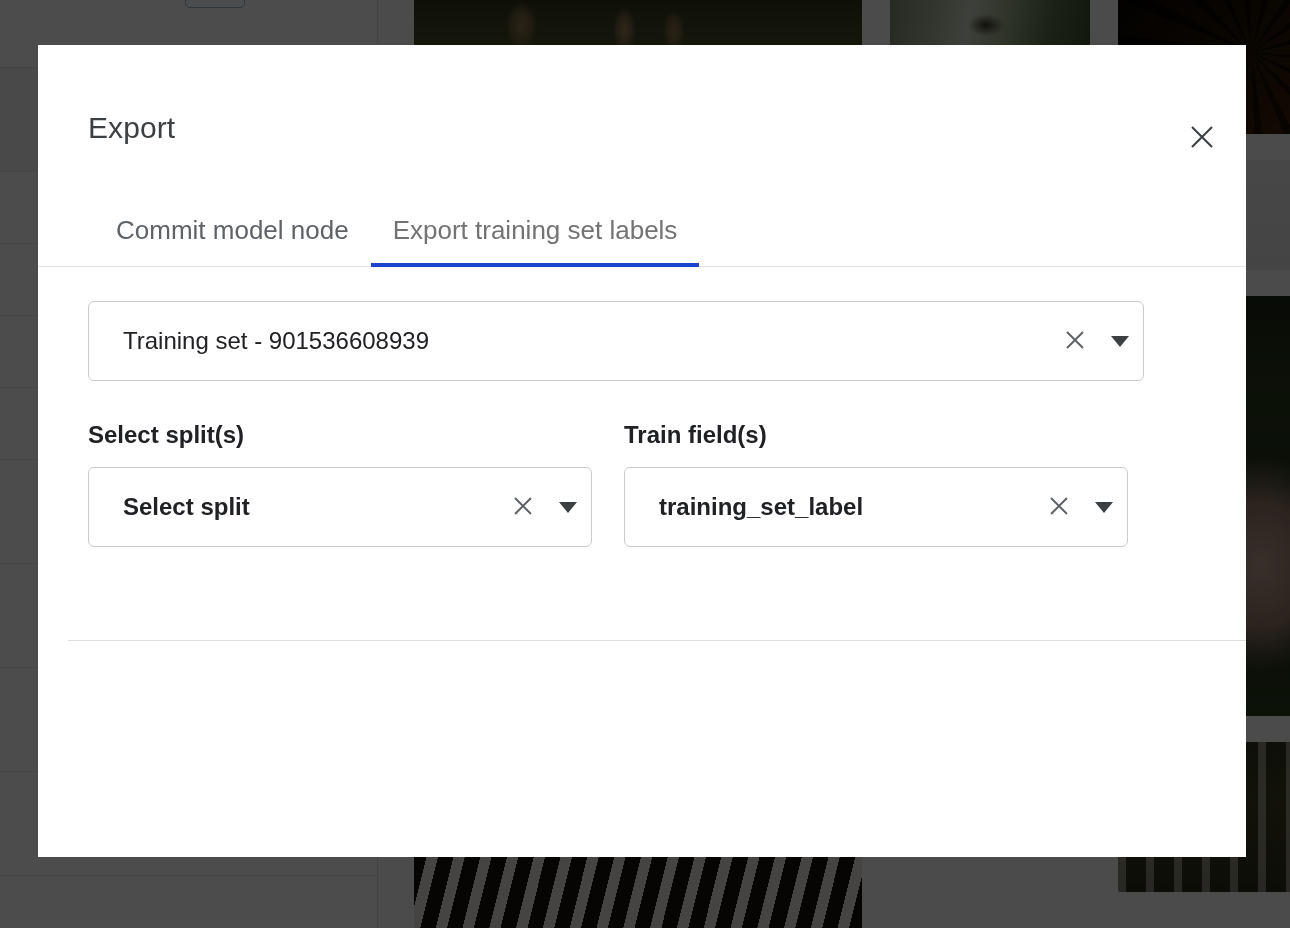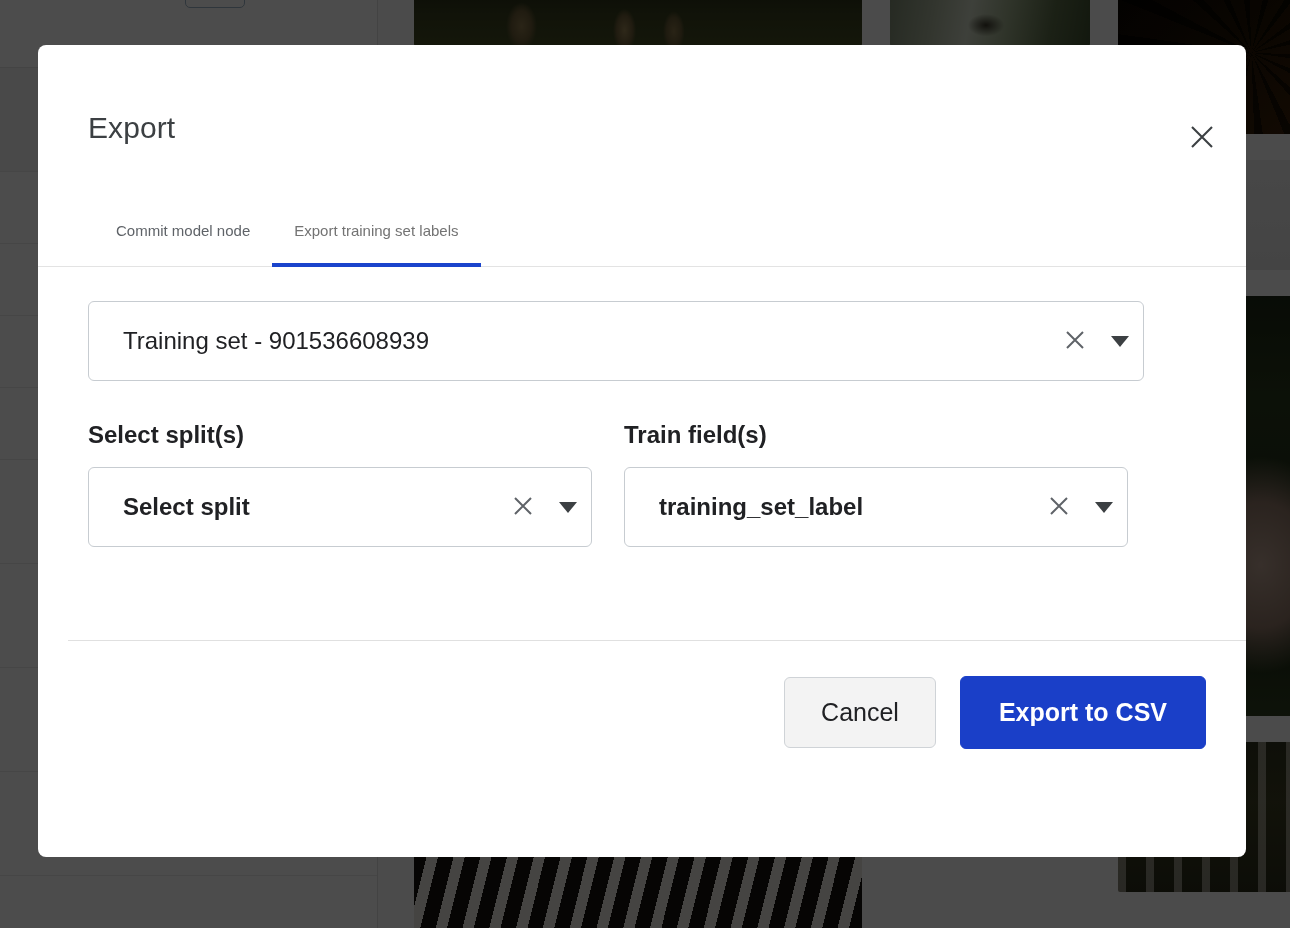--- a/index.html
+++ b/index.html
@@ -157,21 +157,21 @@
   }
 
   
   .modal {
     position: absolute;
     left: 38px;
     top: 45px;
     width: 1208px;
     height: 812px;
     background: #ffffff;
-    border-radius: 8px;
+    border-radius: 0;
     overflow: hidden;
   }
 
   .modal-header {
     position: relative;
     height: 150px;
   }
   .modal-title {
     position: absolute;
     left: 50px;
@@ -205,21 +205,21 @@
     padding-left: 56px;
     display: flex;
     align-items: flex-end;
   }
   .tab {
     position: relative;
     height: 72px;
     display: flex;
     align-items: center;
     padding: 0 22px;
-    font-size: 15px;
+    font-size: 26px;
     color: #5f6368;
     background: none;
     border: none;
     cursor: pointer;
     font-family: inherit;
     white-space: nowrap;
   }
   .tab.active { color: #737373; }
   .tab.active::after {
     content: "";
@@ -468,20 +468,16 @@
               <span class="caret"></span>
             </button>
           </div>
         </div>
 
       </div>
     </div>
 
     <div class="modal-footer">
       <div class="footer-divider"></div>
-      <div class="footer-actions">
-        <button class="btn btn-cancel">Cancel</button>
-        <button class="btn btn-primary">Export to CSV</button>
-      </div>
     </div>
 
   </div>
 </div>
 
 </body></html>

